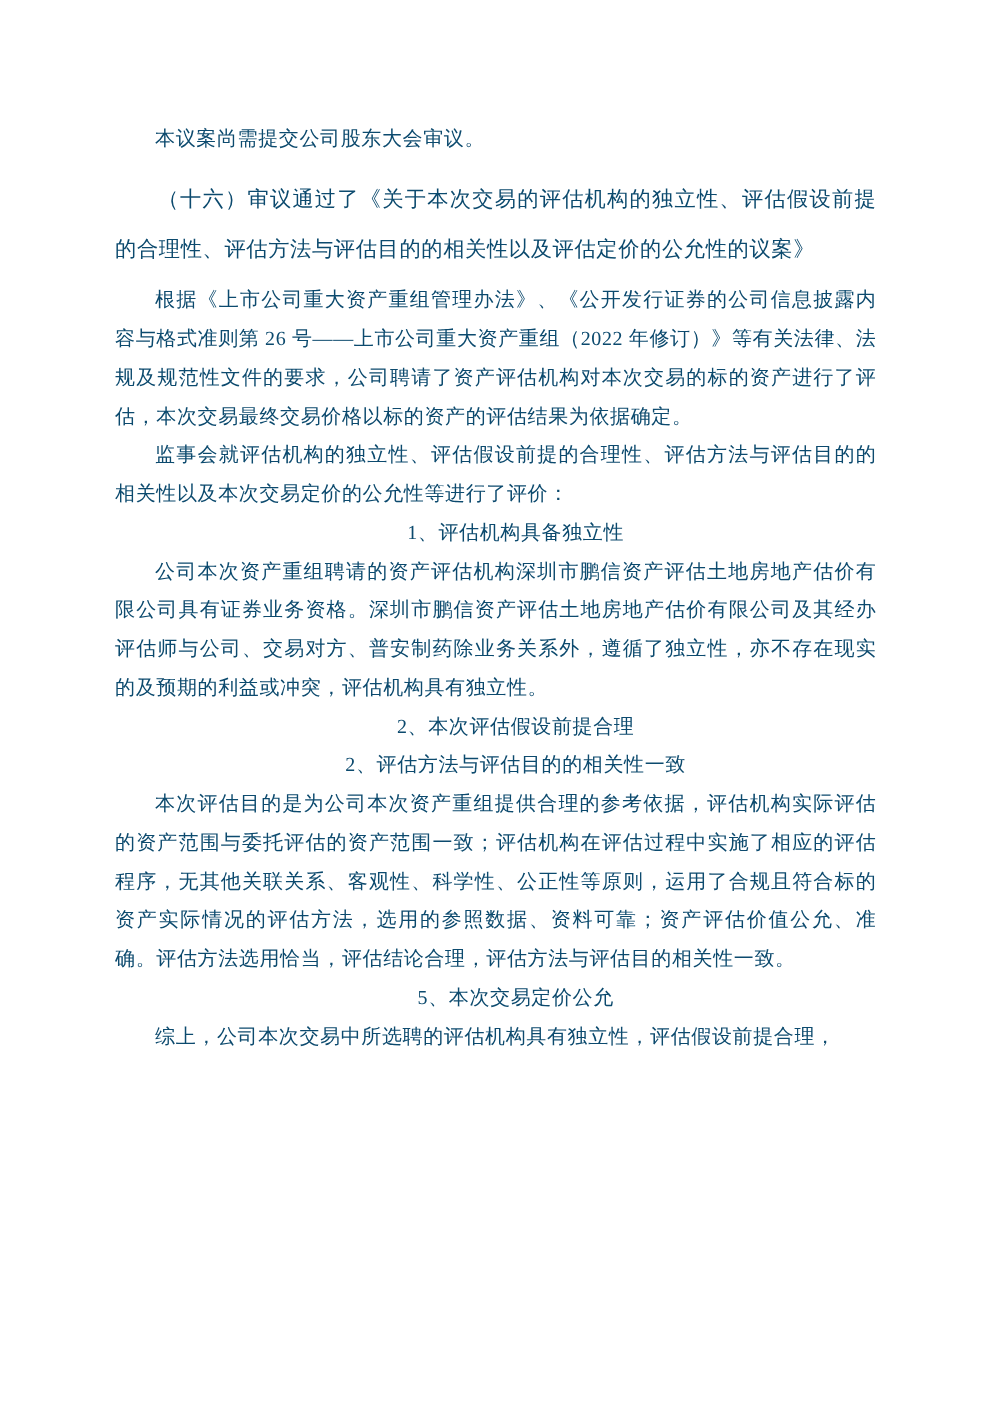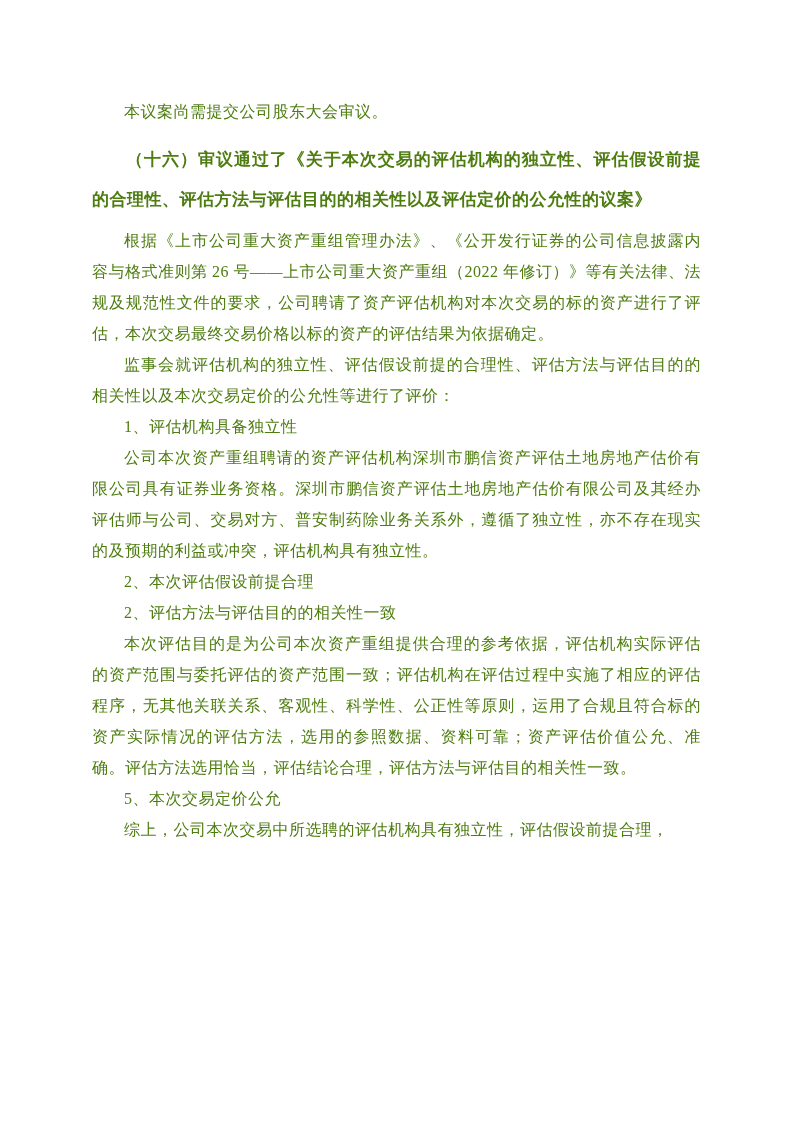--- a/index.html
+++ b/index.html
@@ -9,45 +9,45 @@
   }
   .page {
     position: relative;
     width: 793px;
     height: 1088px;
     margin: 0 auto;
     background: #ffffff;
     box-sizing: border-box;
     padding: 96px 92px 0 92px;
     font-family: "Liberation Serif", "DejaVu Serif", serif;
-    color: #4d7c0f;
+    color: #0c4a6e;
     overflow: hidden;
   }
   .para {
     margin: 0;
     font-size: 16px;
     line-height: 31px;
     text-align: justify;
     text-indent: 2em;
     letter-spacing: 0.5px;
   }
   .section-heading {
     margin: 13px 0 5px 0;
     font-size: 17px;
-    font-weight: bold;
+    font-weight: normal;
     line-height: 40px;
     text-align: justify;
     text-indent: 2em;
     letter-spacing: 0.5px;
   }
   .list-item {
     margin: 0;
     font-size: 16px;
     line-height: 31px;
-    text-align: left;
+    text-align: center;
     text-indent: 2em;
     letter-spacing: 0.5px;
   }
 </style>
 </head>
 <body>
 
 <div class="page">
   <p class="para">本议案尚需提交公司股东大会审议。</p>
   <h2 class="section-heading">（十六）审议通过了《关于本次交易的评估机构的独立性、评估假设前提的合理性、评估方法与评估目的的相关性以及评估定价的公允性的议案》</h2>

